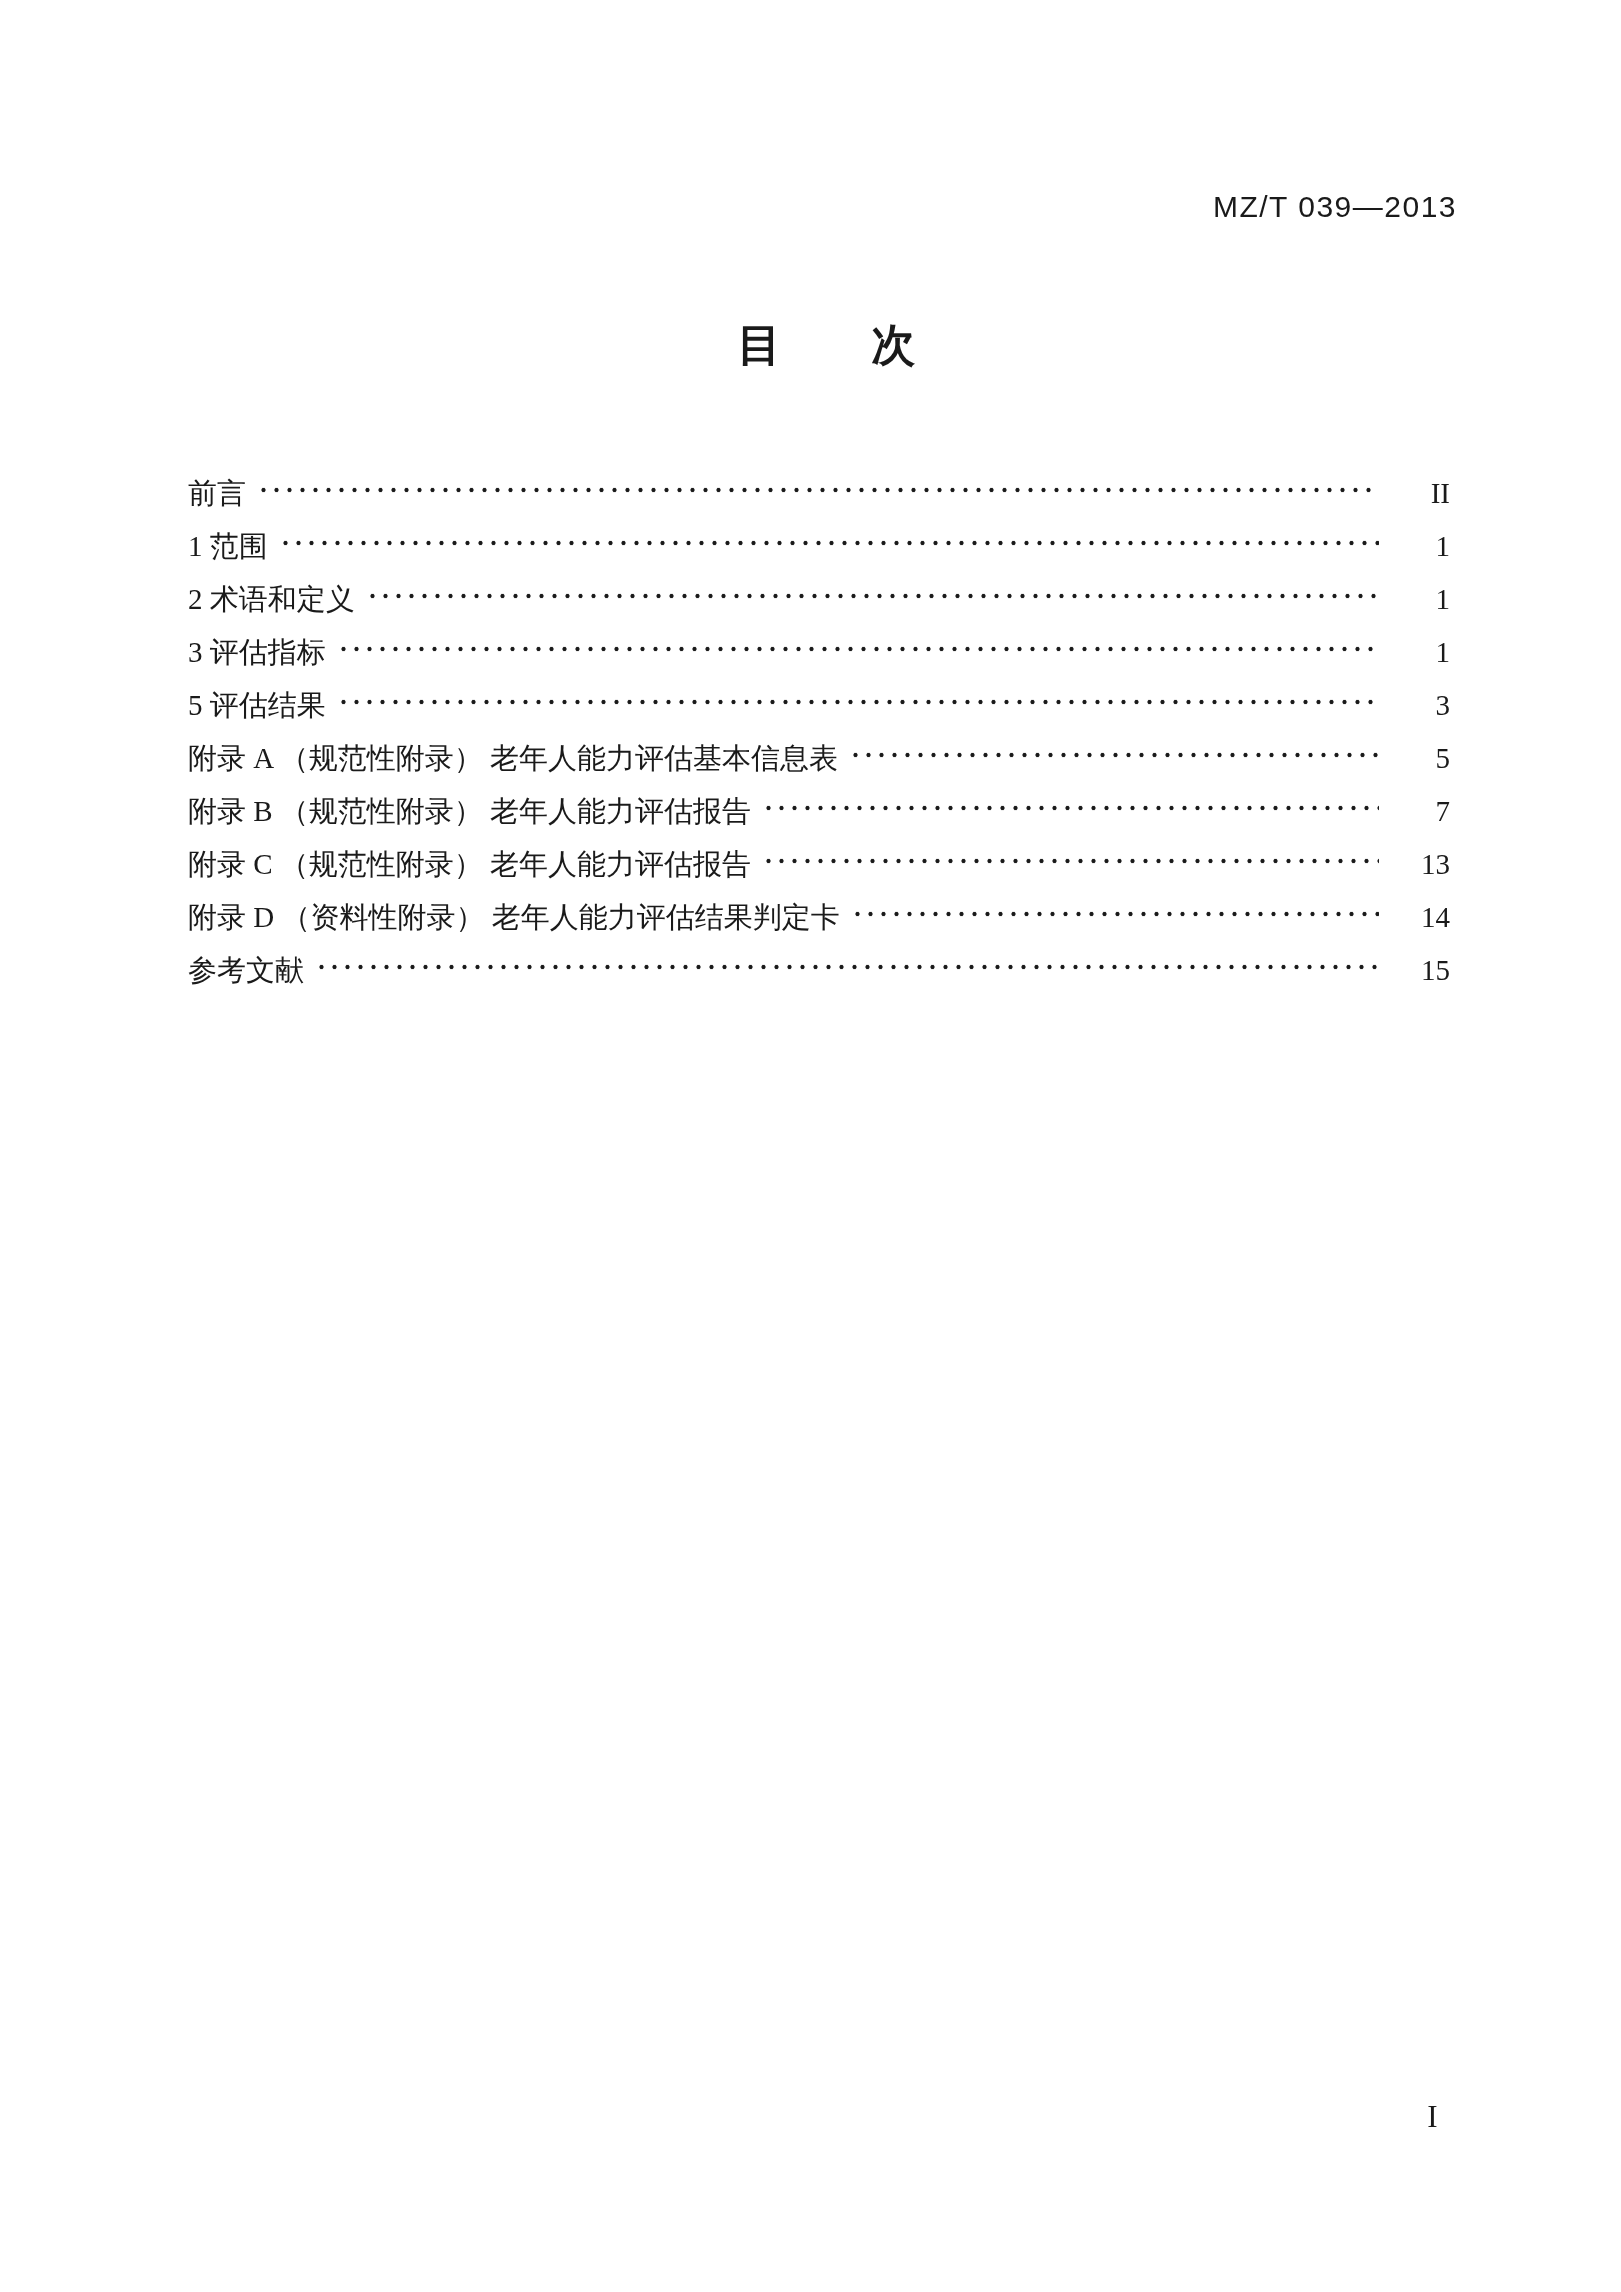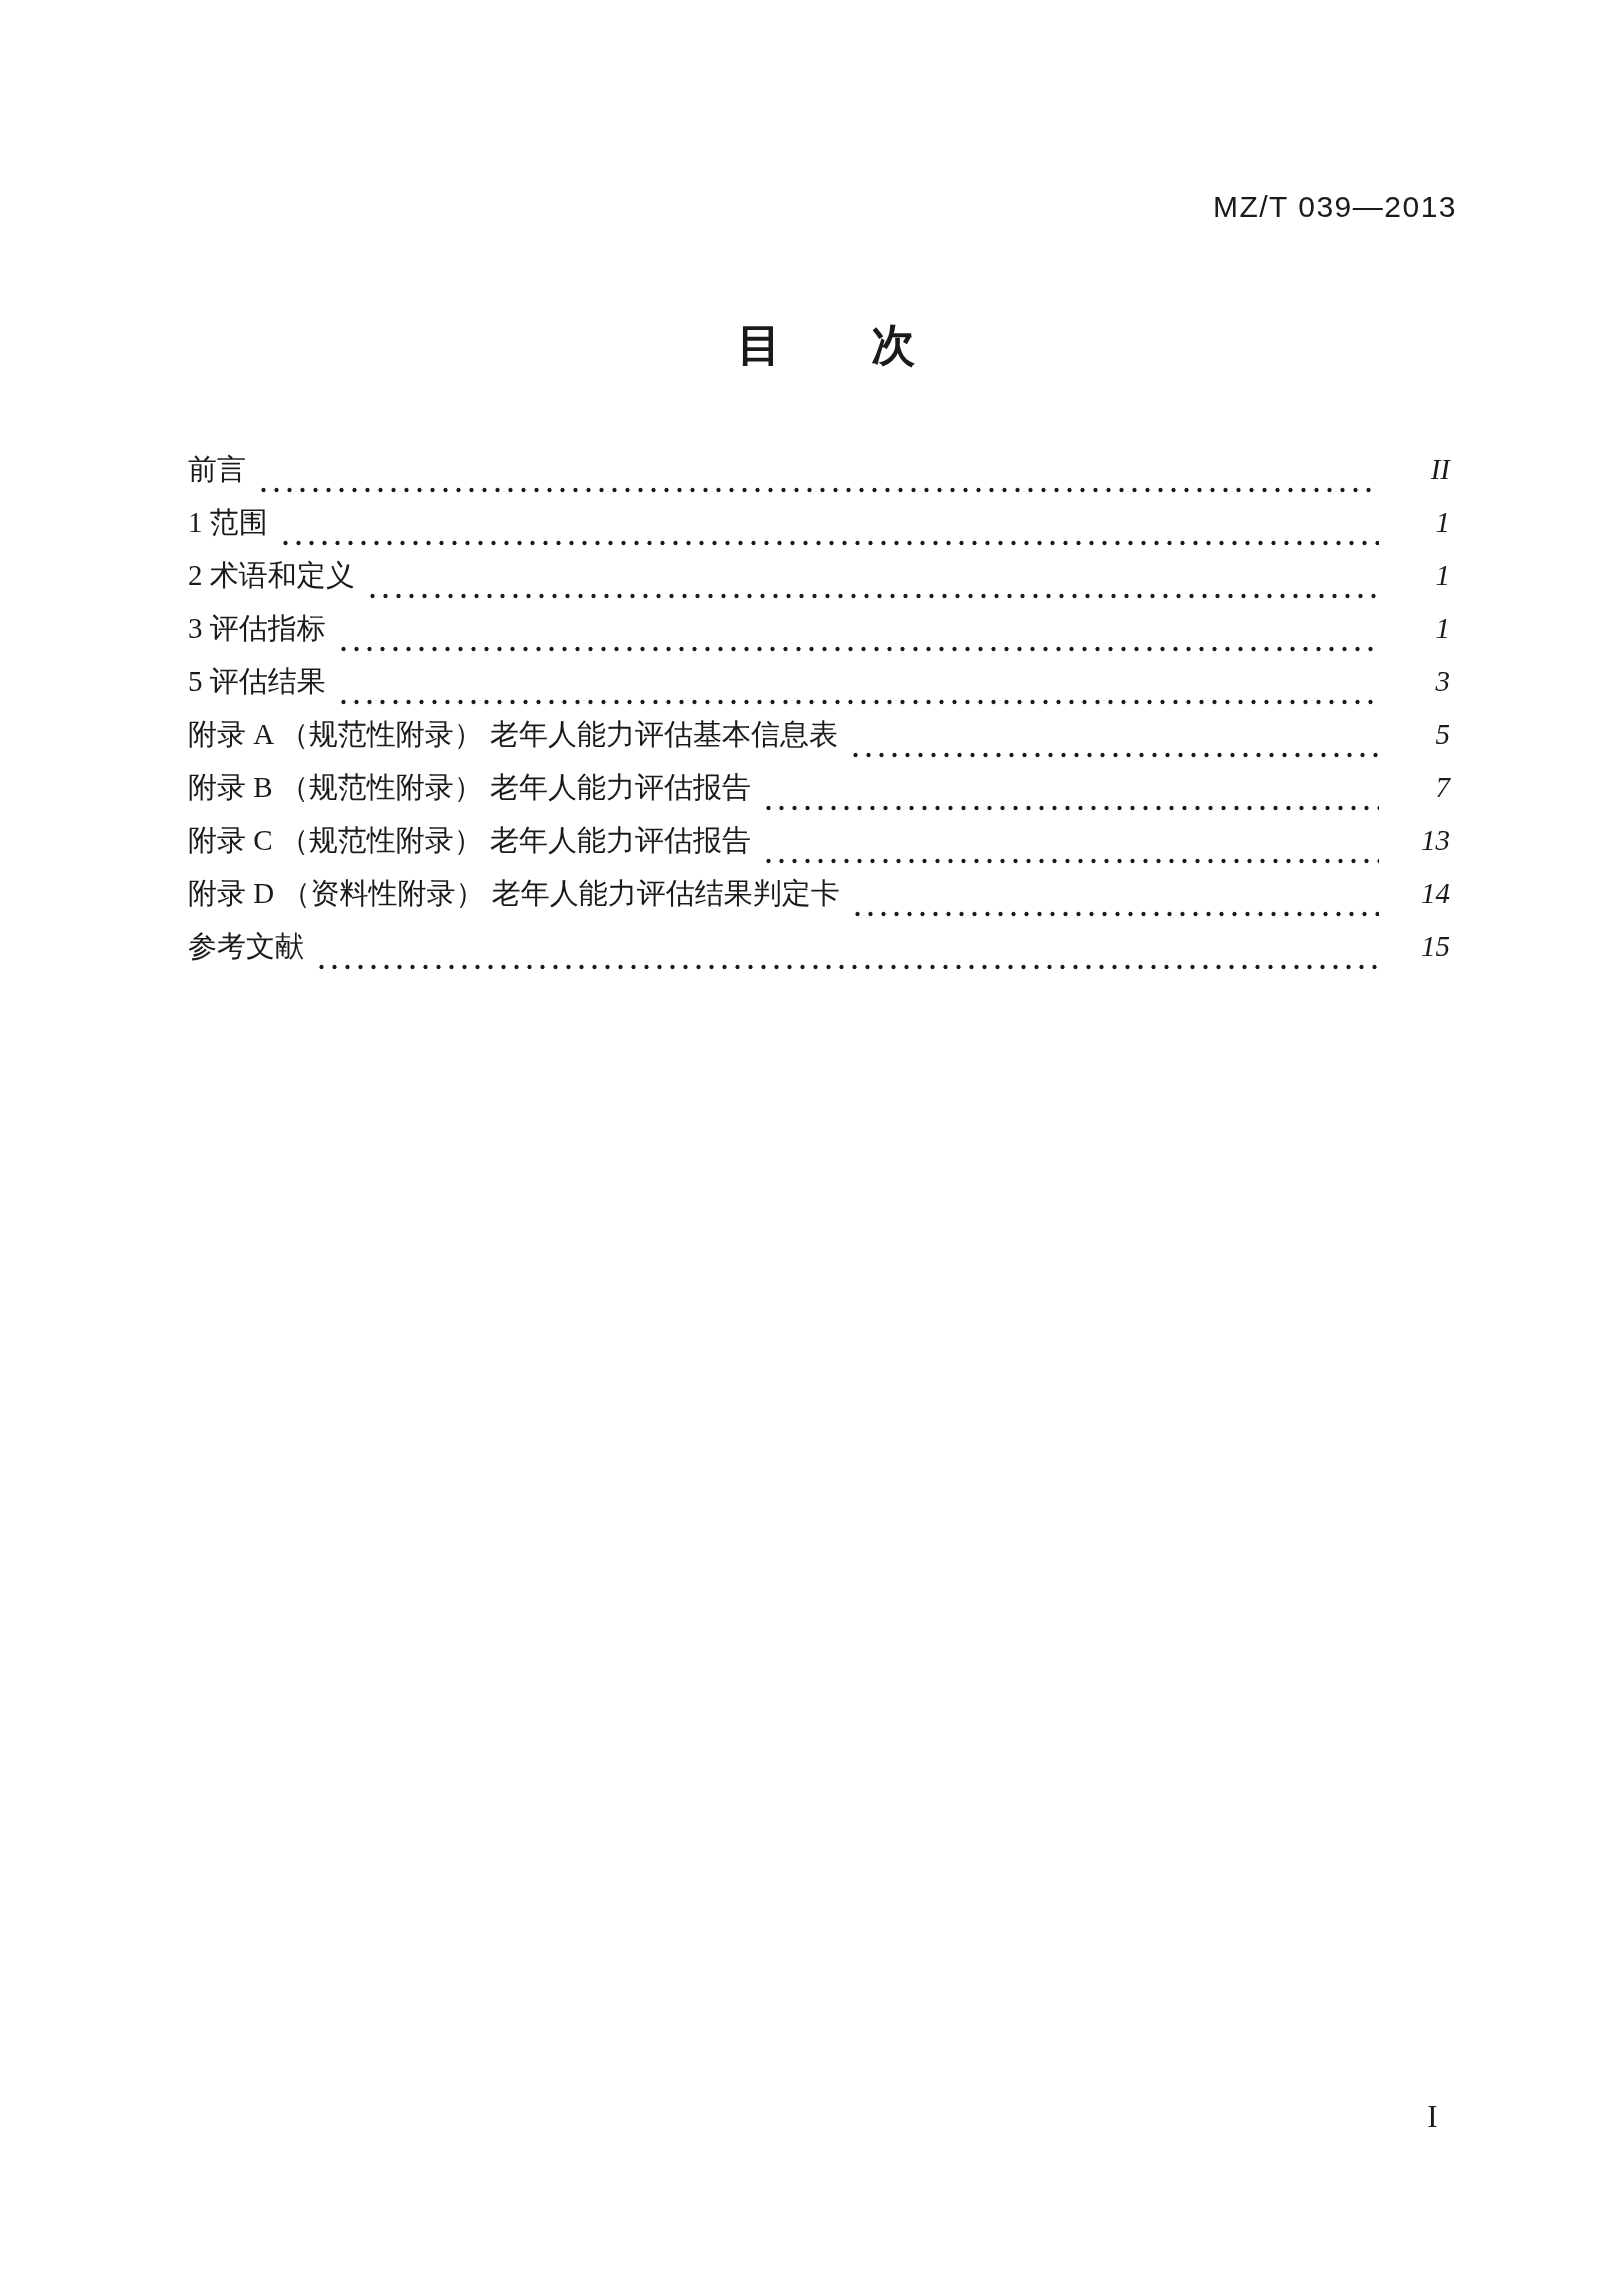--- a/index.html
+++ b/index.html
@@ -42,21 +42,21 @@
     transform: translateX(15.7px);
   }
   .toc {
     position: absolute;
     top: 455px;
     left: 188px;
     right: 171px;
   }
   .toc-row {
     display: flex;
-    align-items: flex-start;
+    align-items: flex-end;
     height: 53px;
     font-size: 29px;
     line-height: 1;
   }
   .toc-label {
     white-space: pre;
     flex: 0 0 auto;
   }
   .toc-leader {
     flex: 1 1 auto;
@@ -65,21 +65,20 @@
     background-image: radial-gradient(circle, #1a1a1a 1.9px, rgba(0,0,0,0) 2.3px);
     background-size: 13px 5.9px;
     background-repeat: repeat-x;
     background-position: 0 calc(50% + 8.8px);
   }
   .toc-page {
     flex: 0 0 auto;
     min-width: 57px;
     text-align: right;
     white-space: pre;
-    font-style: italic;
   }
   .doc-footer {
     position: absolute;
     top: 2101px;
     left: 1407px;
     width: 51px;
     text-align: center;
     font-size: 31px;
     line-height: 1;
   }

